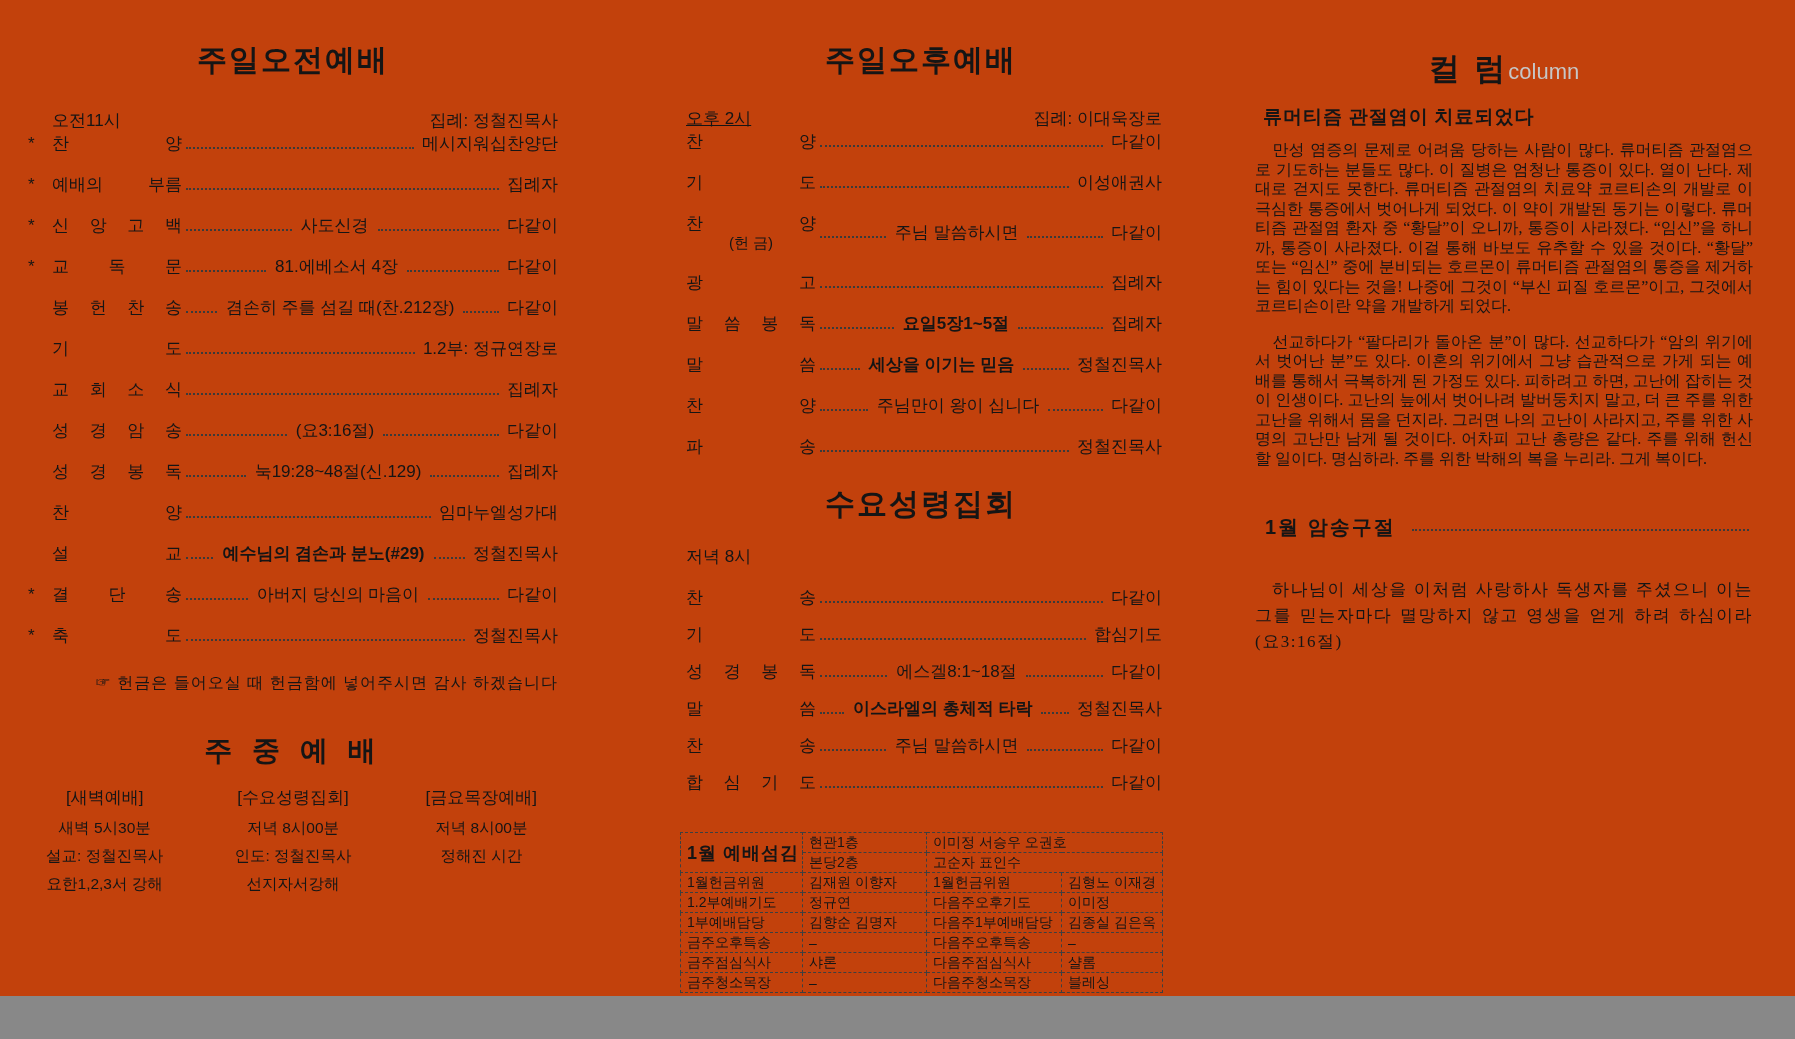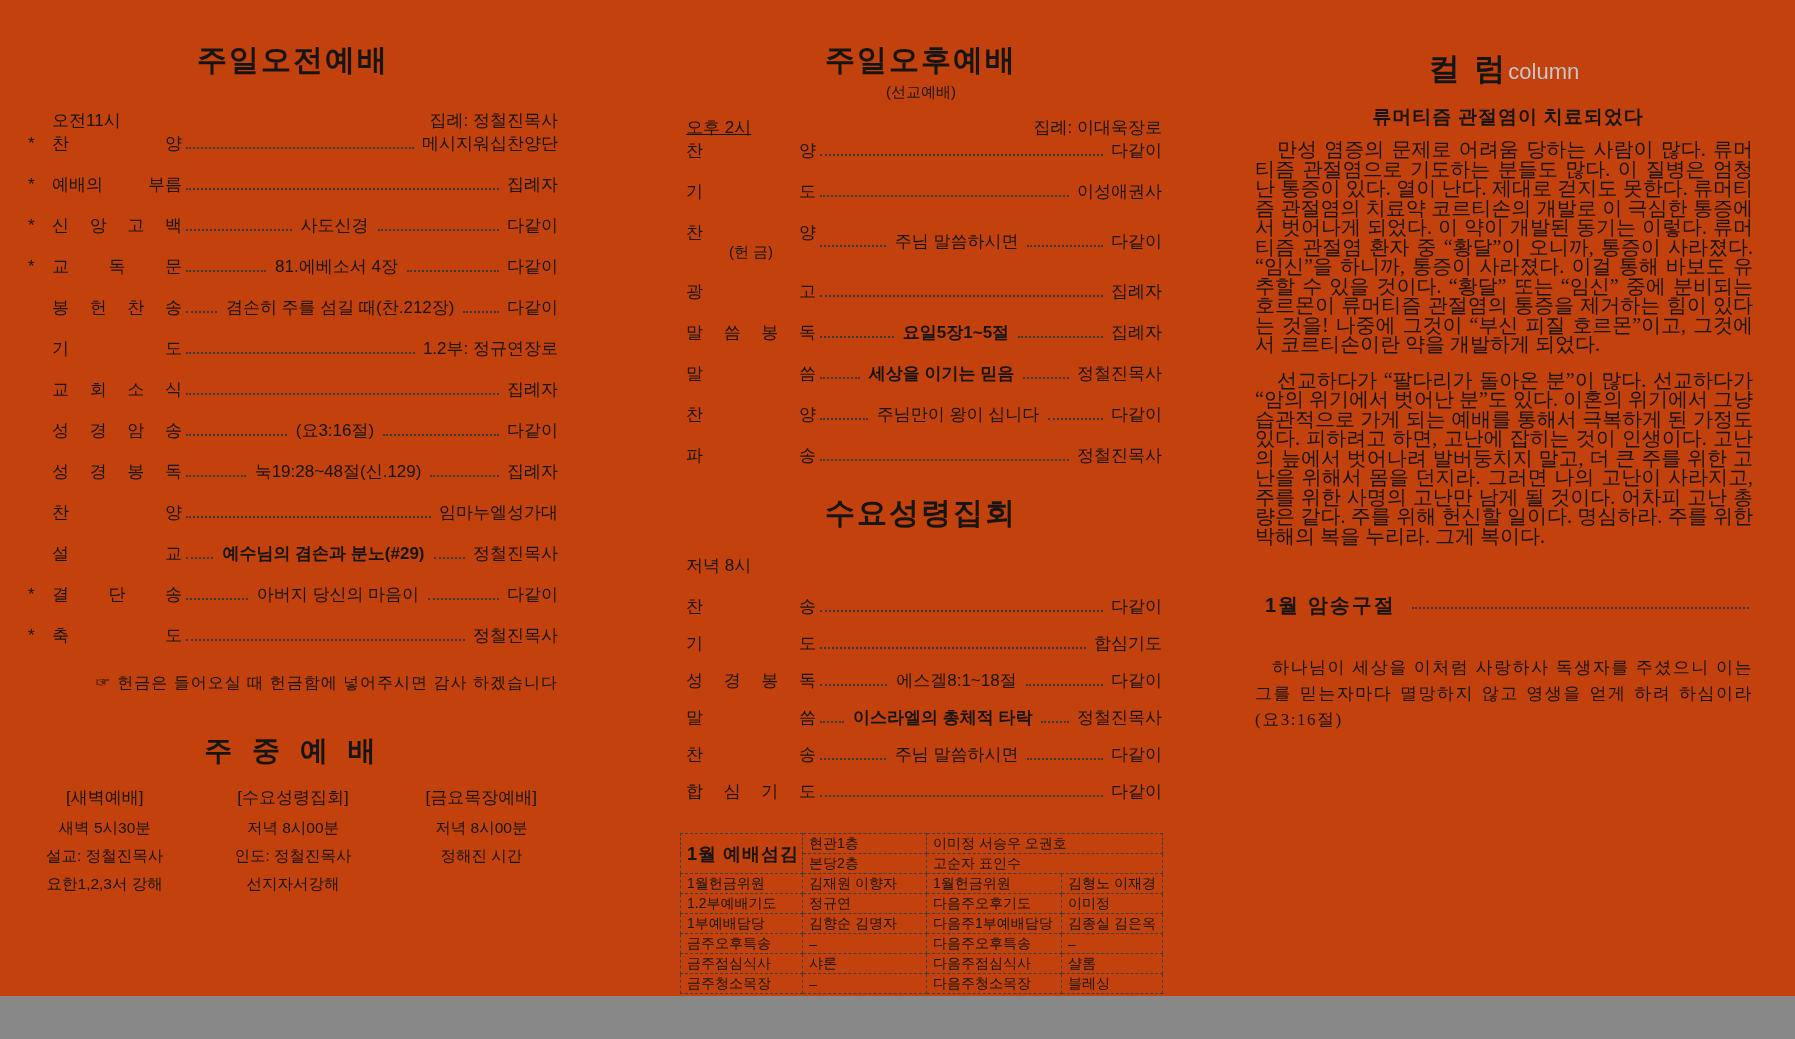--- a/index.html
+++ b/index.html
@@ -37,30 +37,30 @@
   .note { text-align:right; font-size:16px; letter-spacing:1px; margin-top:26px; }
 
   .mid-title { font-size:28px; letter-spacing:6px; margin:38px 0 16px 0; }
   .midweek-cols { display:flex; text-align:center;gap:35px; }
   .mw-col { flex:1; }
   .mw-name { font-size:17px; margin-bottom:9px; }
   .mw-line { font-size:15.5px; margin-bottom:7px; min-height:18px; }
 
   .wed-title { margin:26px 0 20px 0; }
 
-  .btable { border-collapse:collapse; width:100%; font-size:14px; margin-top:30px; table-layout:fixed; }
+  .btable { border-collapse:collapse; width:100%; font-size:14px; margin-top:38px; table-layout:fixed; }
   .btable.plan { margin-top:5px; }
   .btable td { border:1px dashed #3f3f3f; padding:0 6px; height:19px; overflow:hidden; white-space:nowrap; }
   .btable .t-title { font-weight:bold; font-size:18px; text-align:center; letter-spacing:1px; }
 
   .col-title { text-align:center; margin:14px 0 14px 0; }
   .col-title .ko { font-size:31px; font-weight:bold; letter-spacing:3px; }
   .col-title .en { font-size:22px; color:#c6c6c6; font-weight:normal; }
-  .col-heading { font-family:"Liberation Serif", serif; font-size:19px; font-weight:bold; letter-spacing:1px; margin:0 0 10px 8px;text-align:center; }
-  .cpara { font-family:"Liberation Serif", serif; font-size:20px; line-height:19.5px; text-align:justify; text-indent:1.1em; margin:0 0 16px 0; }
+  .col-heading { font-family:"Liberation Serif", serif; font-size:19px; font-weight:bold; letter-spacing:1px; margin:0 0 10px 8px; }
+  .cpara { font-family:"Liberation Serif", serif; font-size:16px; line-height:19.5px; text-align:justify; text-indent:1.1em; margin:0 0 16px 0; }
   .memory-row { display:flex; align-items:center; margin:46px 0 36px 0; }
   .memory-title { font-size:20px; font-weight:bold; letter-spacing:2px; white-space:nowrap; padding-left:10px; margin-right:12px; }
   .mem-leader { flex:1; border-bottom:2px dotted #3a3a3a; height:0; transform:translateY(2px); }
   .memory-verse { font-family:"Liberation Serif", serif; font-size:17px; line-height:26px; letter-spacing:1.5px; text-align:justify; text-indent:1em; margin:0; }
 </style>
 </head>
 <body>
 
 <div class="page">
 
@@ -244,21 +244,20 @@
           <div class="mw-line">저녁 8시00분</div>
           <div class="mw-line">정해진 시간</div>
           <div class="mw-line"></div>
         </div>
       </div>
     </div>
   </section>
 
   <section class="col col2">
     <h1 class="sec-title" style="margin-bottom:26px">주일오후예배</h1>
-    <div class="subtitle">(선교예배)</div>
     <div class="time-row inset2">
       <span class="u">오후 2시</span>
       <span>집례: 이대욱장로</span>
     </div>
     <div class="worship-list stride40 no-star">
 
         <div class="worship-row">
 
           <span class="wlabel">
             <span class="wlabel-main">찬 양</span>

